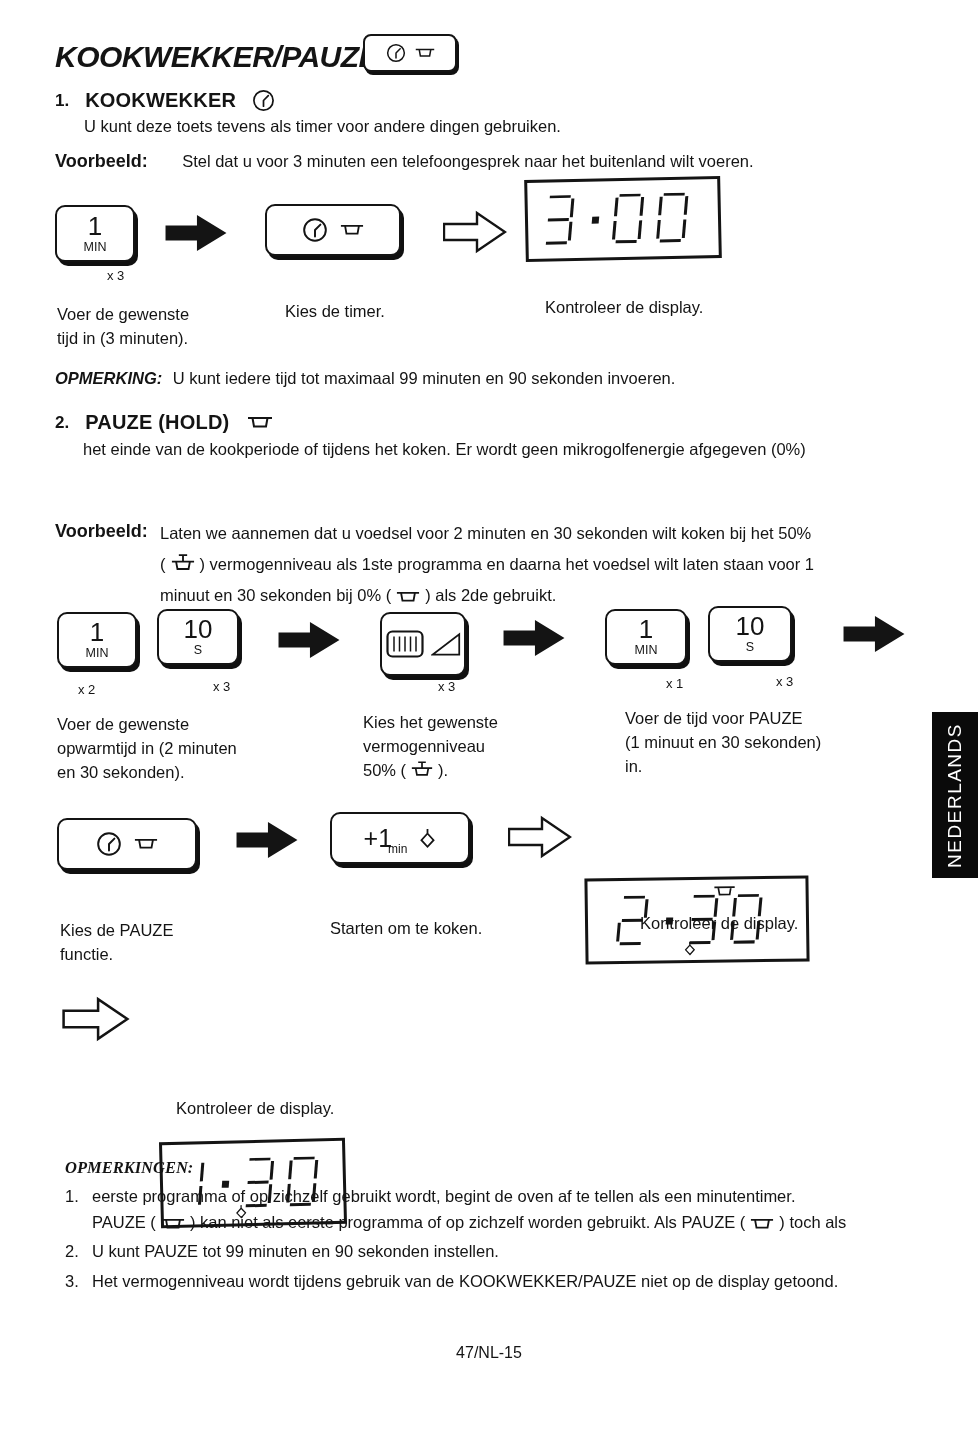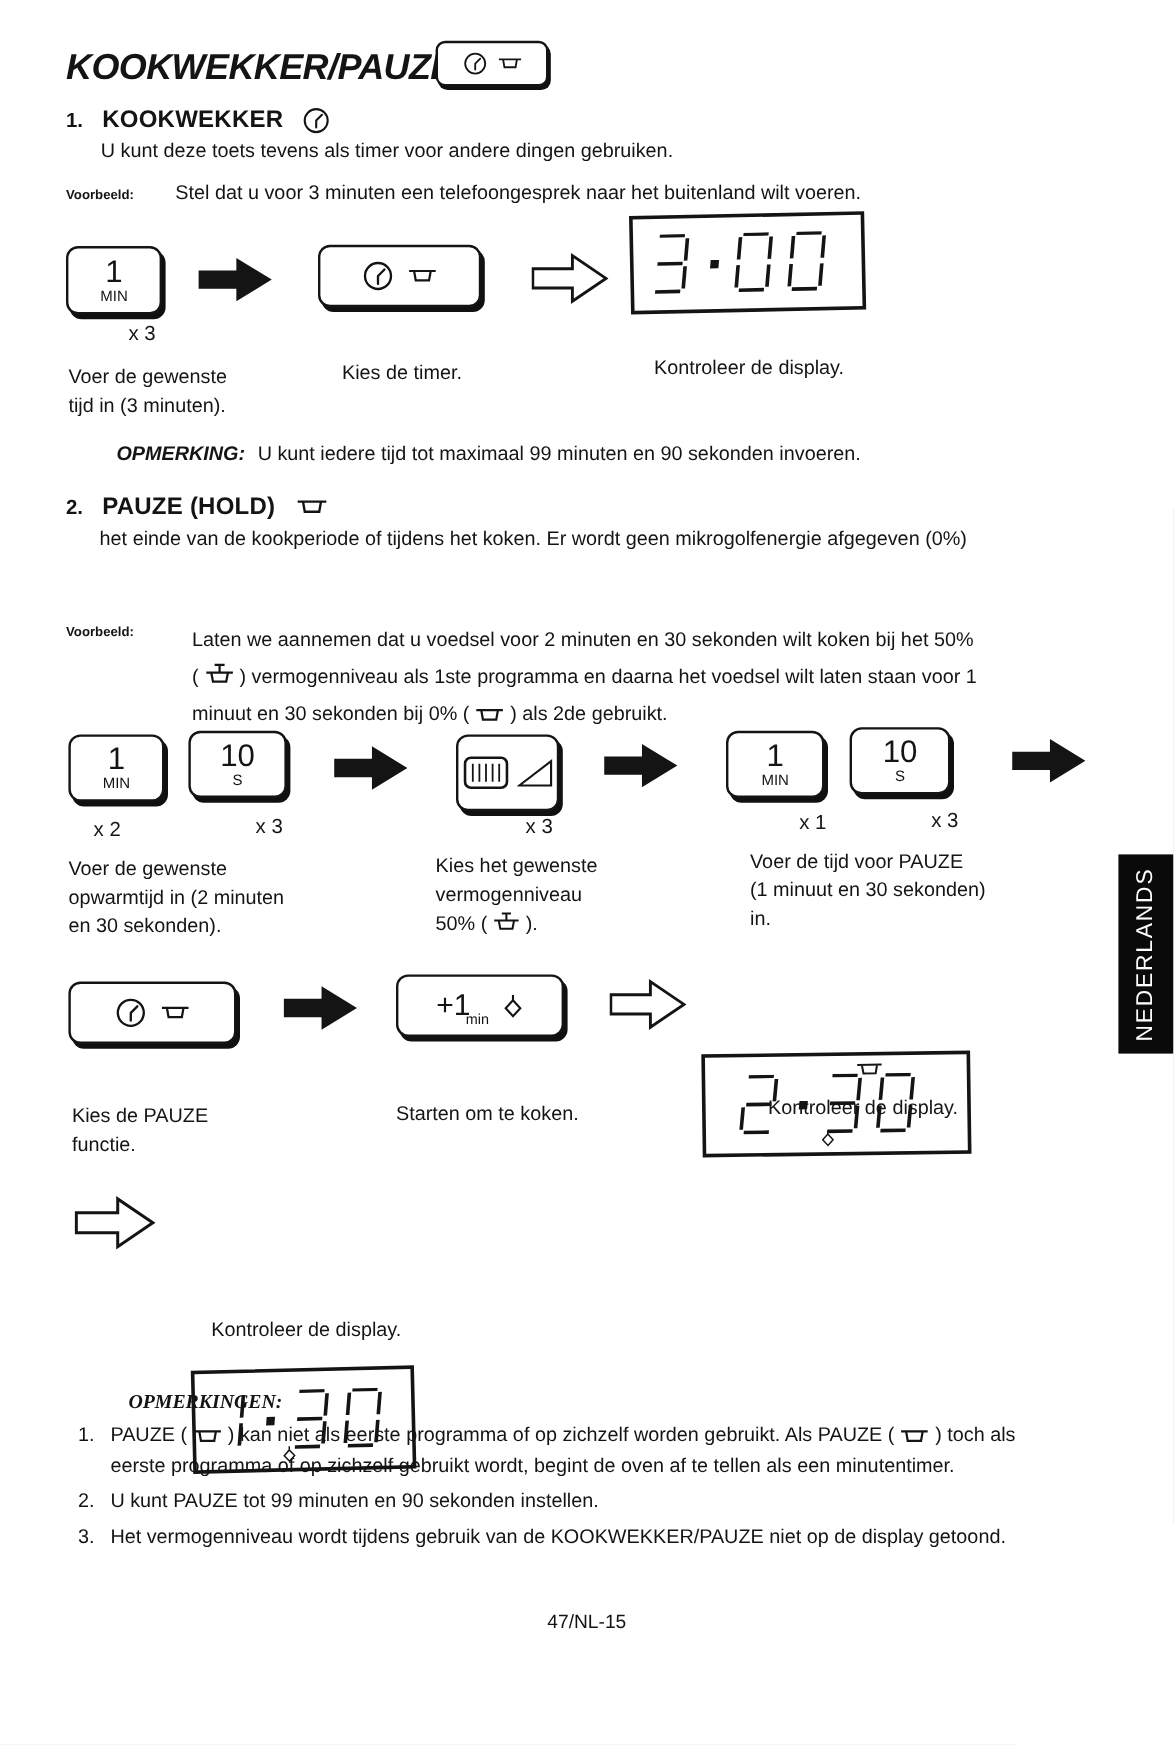--- a/index.html
+++ b/index.html
@@ -5,24 +5,24 @@
   html,body{margin:0;padding:0;background:#e8e8e8;}
   .page{position:relative;width:978px;height:1454px;background:#ffffff;overflow:hidden;
         font-family:"Liberation Sans",sans-serif;color:#141414;}
   .abs{position:absolute;}
   .title{font-size:30px;font-weight:700;font-style:italic;letter-spacing:-0.5px;}
   .h2row{display:flex;align-items:center;gap:10px;}
   .h2num{font-size:17px;font-weight:700;margin-right:6px;}
   .h2{font-size:20px;font-weight:700;letter-spacing:0.2px;}
   .body{font-size:16.5px;line-height:1.45;}
   .lines{line-height:31px;}
-  .exlabel{font-size:11px;font-weight:700;}
-  .notelabel{font-size:16.5px;font-weight:700;font-style:italic;margin-left:42px;}
+  .exlabel{font-size:18px;font-weight:700;}
+  .notelabel{font-size:16.5px;font-weight:700;font-style:italic;}
   .cap{font-size:16.5px;line-height:24px;}
-  .xlab{font-size:17px;}
+  .xlab{font-size:13px;}
   .key{display:flex;flex-direction:column;align-items:center;justify-content:center;
        background:#fff;border:2.5px solid #141414;border-radius:10px;
        box-shadow:3px 4px 0 #101010;box-sizing:border-box;}
   .keyrow{flex-direction:row;gap:12px;}
   .kbig{font-size:26px;line-height:1;}
   .ksub{font-size:12.5px;line-height:1.2;margin-top:1px;}
   .plus{font-size:25px;line-height:1;}
   .min{font-size:12px;align-self:flex-end;margin:0 2px 6px -8px;}
   .icon{display:inline-flex;align-items:center;justify-content:center;}
   .icon svg{width:100%;height:100%;display:block;}
@@ -343,28 +343,28 @@
         <line x1="101" y1="3" x2="101" y2="19" stroke="#141414" stroke-width="2.6"></line>
       </svg>
     </div>
   <div class="abs cap" style="left:176px;top:1096px;">Kontroleer de display.</div>
 
   <div class="abs" style="left:65px;top:1158px;width:880px;">
     <div class="notelabel" style="margin-bottom:6px;font-family:Liberation Serif, serif;">OPMERKINGEN:</div>
     <div class="nitem">
       <span class="nnum">1.</span>
       <div class="ntext">
+        <div>eerste programma of op zichzelf gebruikt wordt, begint de oven af te tellen als een minutentimer.</div>
         <div>
           <span>PAUZE (</span><span class="icon inline-ic" style="width:24px;height:12px;"><svg viewBox="0 0 26 13">
                 <path d="M1 2 H25 M5.5 2 L7 10.5 H19 L20.5 2" fill="none" stroke="#141414" stroke-width="2"></path>
               </svg></span><span>) kan niet als eerste programma of op zichzelf worden gebruikt. Als PAUZE (</span><span class="icon inline-ic" style="width:24px;height:12px;"><svg viewBox="0 0 26 13">
                 <path d="M1 2 H25 M5.5 2 L7 10.5 H19 L20.5 2" fill="none" stroke="#141414" stroke-width="2"></path>
               </svg></span><span>) toch als</span>
         </div>
-        <div>eerste programma of op zichzelf gebruikt wordt, begint de oven af te tellen als een minutentimer.</div>
       </div>
     </div>
     <div class="nitem">
       <span class="nnum">2.</span>
       <div class="ntext">U kunt PAUZE tot 99 minuten en 90 sekonden instellen.</div>
     </div>
     <div class="nitem">
       <span class="nnum">3.</span>
       <div class="ntext">Het vermogenniveau wordt tijdens gebruik van de KOOKWEKKER/PAUZE niet op de display getoond.</div>
     </div>

